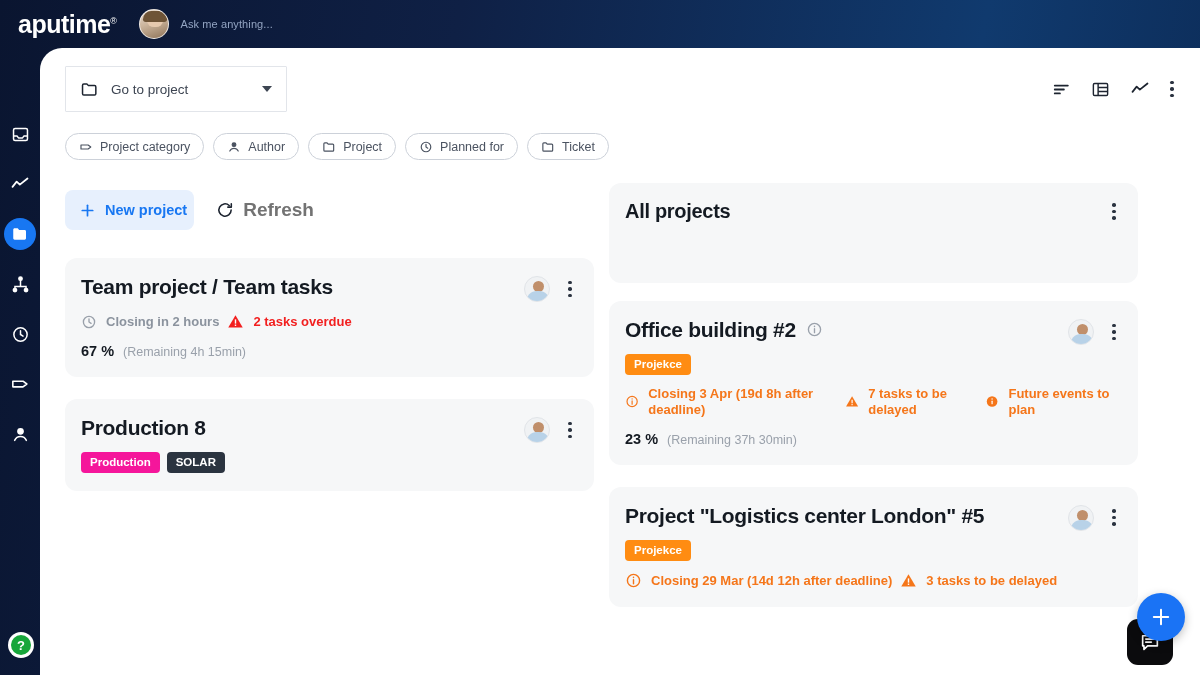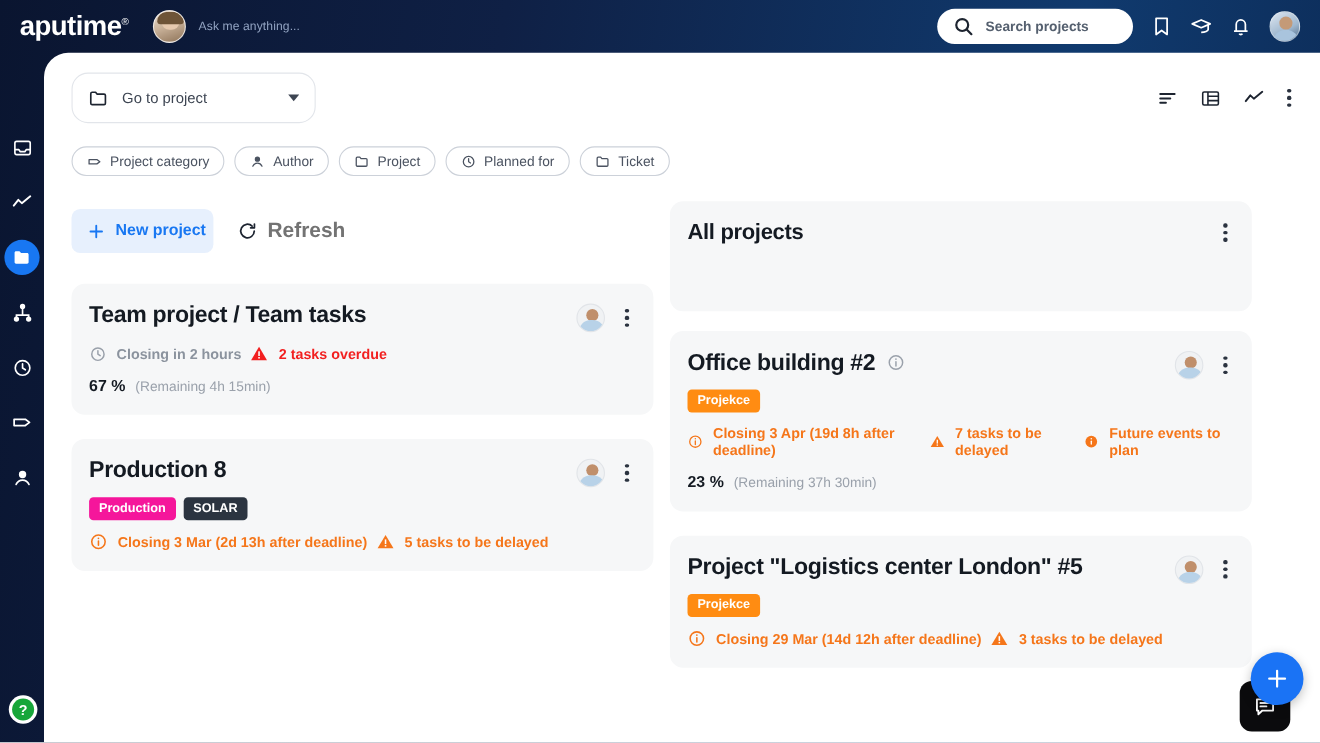--- a/index.html
+++ b/index.html
@@ -138,21 +138,21 @@
     border-top-left-radius: 22px;
     overflow: hidden;
     z-index: 20;
   }
   .panel-inner { padding: 18px 24px 0 25px; }
 
   
   .toolbar-row { display: flex; align-items: center; }
   .goto {
     width: 222px; height: 46px;
-    border: 1px solid #e2e5ea; border-radius: 15px;
+    border: 1px solid #e2e5ea; border-radius: 1px;
     display: flex; align-items: center;
     padding: 0 14px; gap: 12px;
     cursor: pointer;
   }
   .goto-label { font-size: 13.5px; color: #3d4552; font-weight: 500; }
   .caret {
     margin-left: auto;
     width: 0; height: 0;
     border-left: 5px solid transparent;
     border-right: 5px solid transparent;
@@ -271,46 +271,20 @@
 
 <div id="app">
 
   <div class="topbar">
     <div class="logo">
       <span>aputime</span><span class="reg">®</span>
     </div>
     <div class="assistant-av"></div>
     <div class="ask-text">Ask me anything...</div>
 
-    <div class="topbar-right">
-      <div class="searchbox">
-        <svg class="ticon" viewBox="0 0 24 24" fill="none" stroke="#1d2430" stroke-width="2.4" stroke-linecap="round">
-          <circle cx="10.5" cy="10.5" r="6.5"></circle>
-            <line x1="15.4" y1="15.4" x2="20.5" y2="20.5"></line>
-        </svg>
-        <input placeholder="Search projects" style="">
-      </div>
-
-      <svg class="ticon" viewBox="0 0 24 24" fill="none" stroke="#ffffff" stroke-width="1.9" stroke-linejoin="round">
-        <path d="M6 3.2h12v17.6l-6-4.4-6 4.4z"></path>
-      </svg>
-
-      <svg class="ticon" viewBox="0 0 24 24" fill="none" stroke="#ffffff" stroke-width="1.9" stroke-linejoin="round">
-        <path d="M2.2 9.2 12 5l9.8 4.2L12 13.4z"></path>
-        <path d="M19.6 10.3v5.1c0 1.6-3.4 3.1-7.6 3.1"></path>
-      </svg>
-
-      <svg class="ticon" viewBox="0 0 24 24" fill="none" stroke="#ffffff" stroke-width="1.9" stroke-linejoin="round">
-        <path d="M7 17.2V10a5 5 0 0 1 10 0v7.2"></path>
-        <line x1="4.6" y1="17.2" x2="19.4" y2="17.2"></line>
-        <path d="M10.3 20a1.9 1.9 0 0 0 3.4 0"></path>
-      </svg>
-
-      <div class="user-av"></div>
-    </div>
   </div>
 
   <div class="rail">
     <div class="rail-item">
       <svg width="19" height="19" viewBox="0 0 24 24" fill="none" stroke="#ffffff" stroke-width="1.9" stroke-linejoin="round">
         <rect x="3.2" y="4.4" width="17.6" height="15.2" rx="2"></rect>
         <path d="M3.2 14h4.6l1.6 2.3h5.2l1.6-2.3h4.6"></path>
       </svg>
     </div>
     <div class="rail-item">
@@ -492,38 +466,20 @@
                     <i></i>
                     <i></i>
                     <i></i>
                   </div>
               </div>
             </div>
             <div class="badges">
               <span class="badge" style="background:#f5169b">Production</span>
               <span class="badge" style="background:#2b3440">SOLAR</span>
             </div>
-            <div class="statuses">
-              <div class="status orange">
-                <svg width="17" height="17" viewBox="0 0 24 24" fill="none" stroke="#f5761a" stroke-width="2">
-                  <circle cx="12" cy="12" r="8.6"></circle>
-                  <line x1="12" y1="11" x2="12" y2="16.5" stroke-linecap="round"></line>
-                  <circle cx="12" cy="7.6" r="1.1" fill="#f5761a" stroke="none"></circle>
-                </svg>
-                <span class="status-text">Closing 3 Mar (2d 13h after deadline)</span>
-              </div>
-              <div class="status orange">
-                <svg width="17" height="17" viewBox="0 0 24 24" fill="#f5761a">
-                  <path d="M12 3.3 22.2 20.4H1.8z"></path>
-                  <rect x="11" y="9" width="2" height="6" fill="#fff"></rect>
-                  <rect x="11" y="16.3" width="2" height="2" fill="#fff"></rect>
-                </svg>
-                <span class="status-text">5 tasks to be delayed</span>
-              </div>
-            </div>
           </div>
         </div>
 
         <div class="col">
 
           <div class="card allproj">
             <div class="card-head">
               <div class="card-title">All projects</div>
               <div class="card-actions">
                 <div class="kebab">

